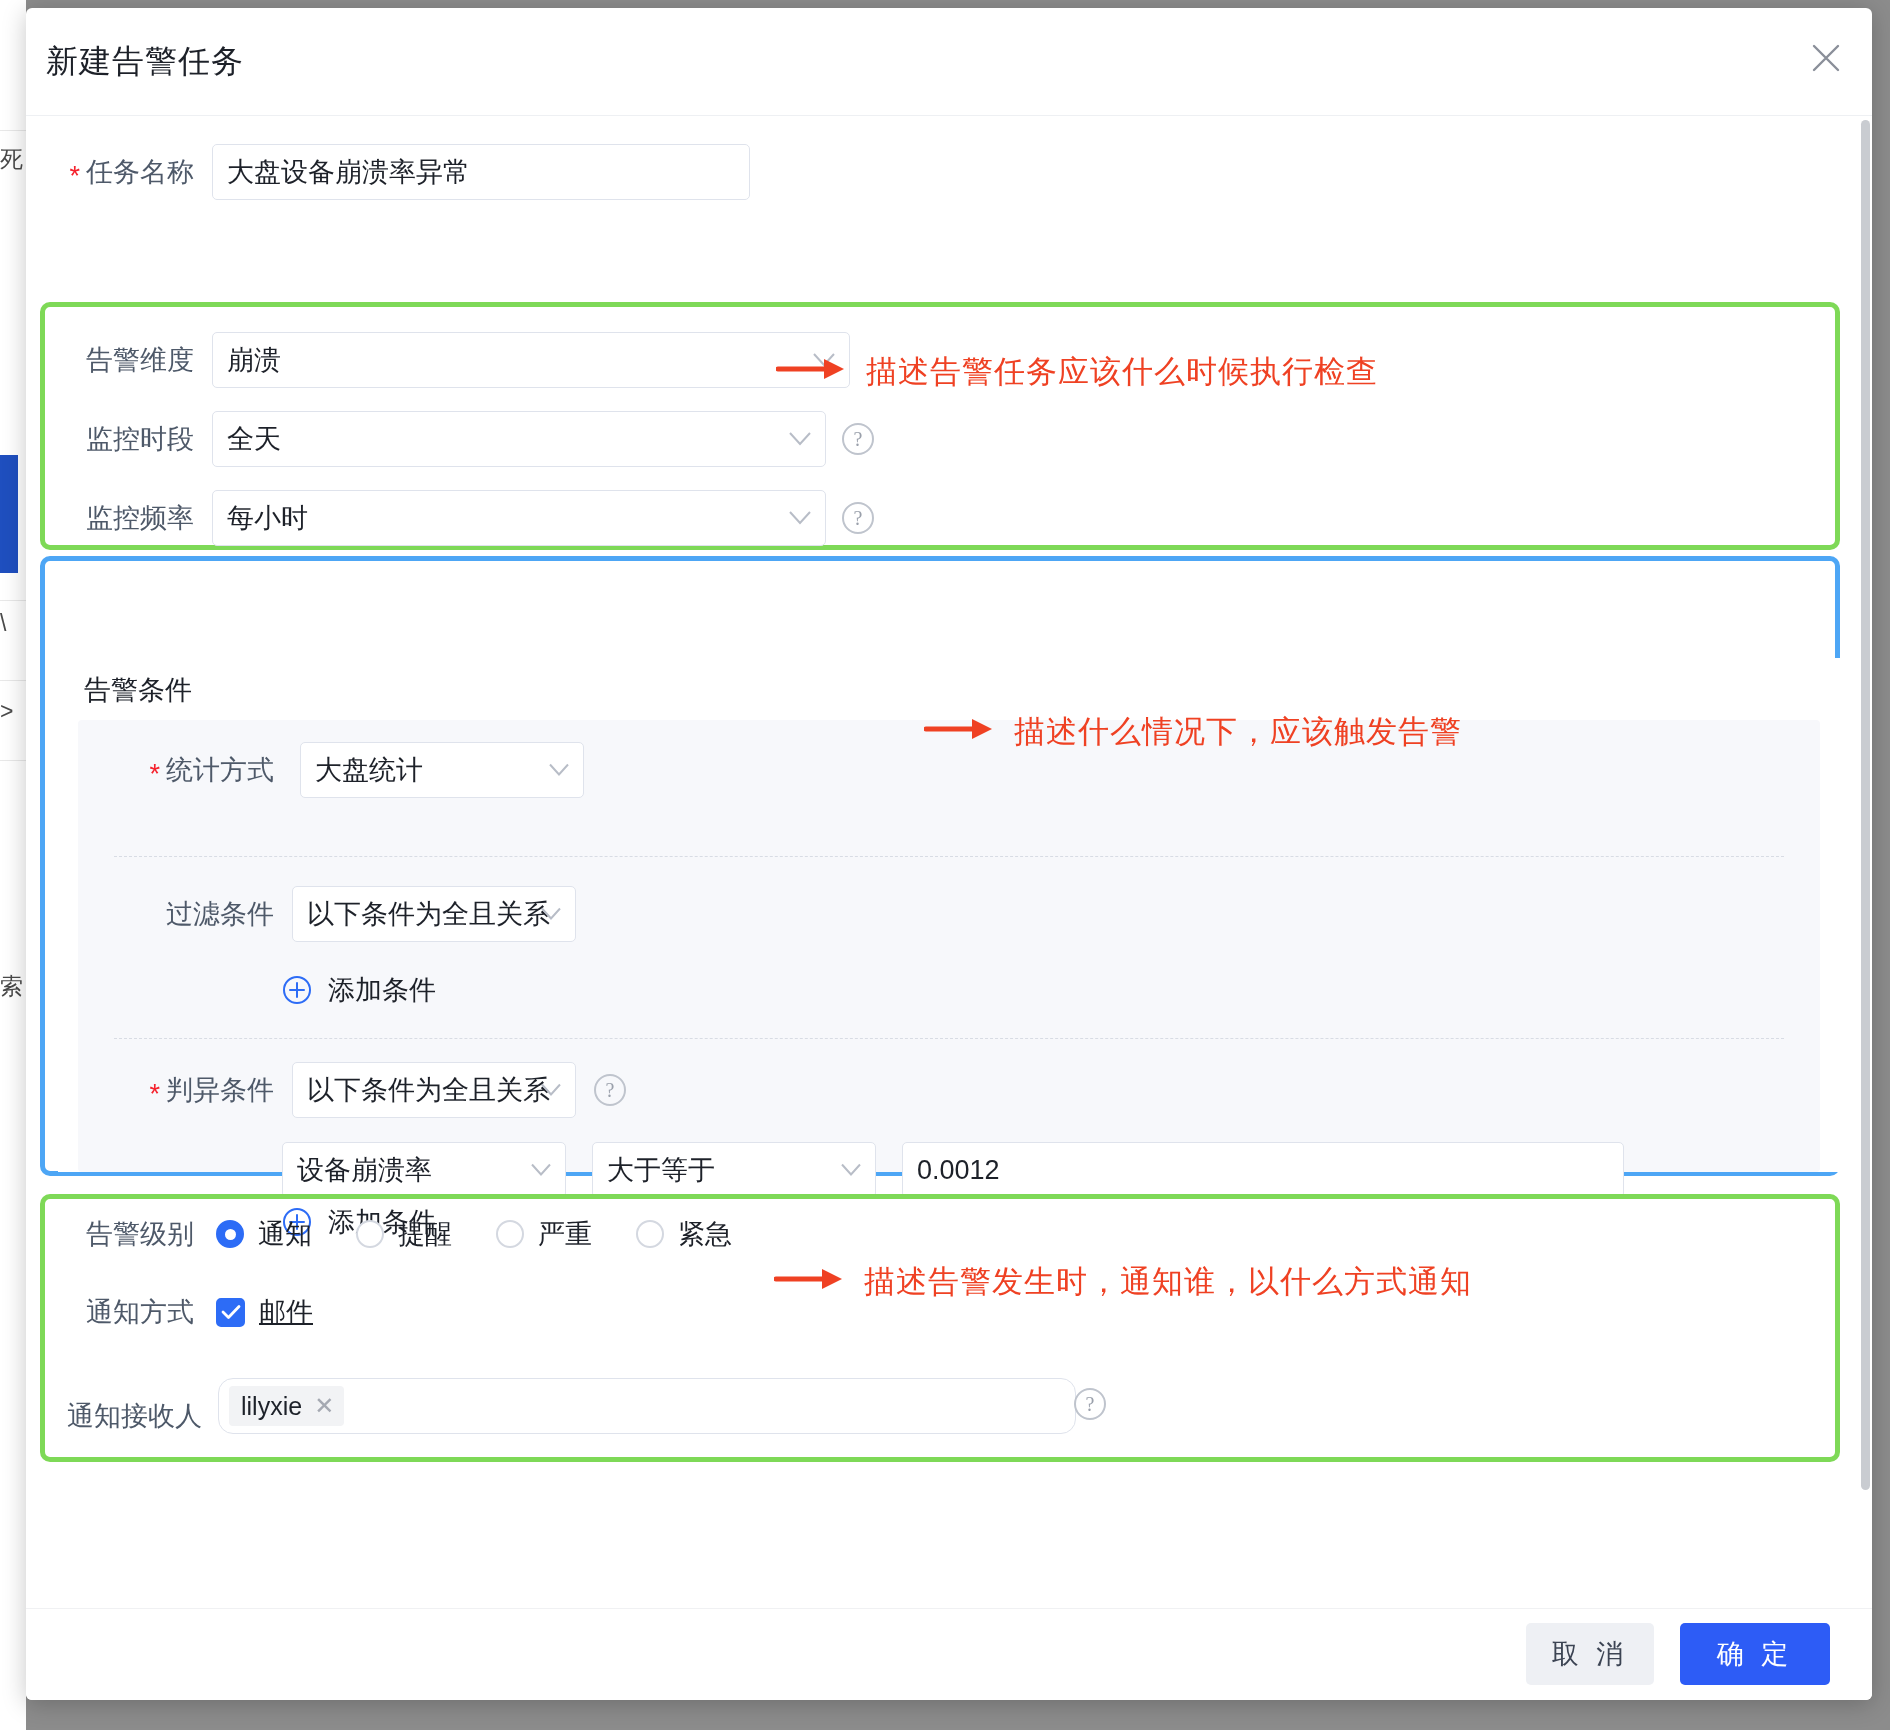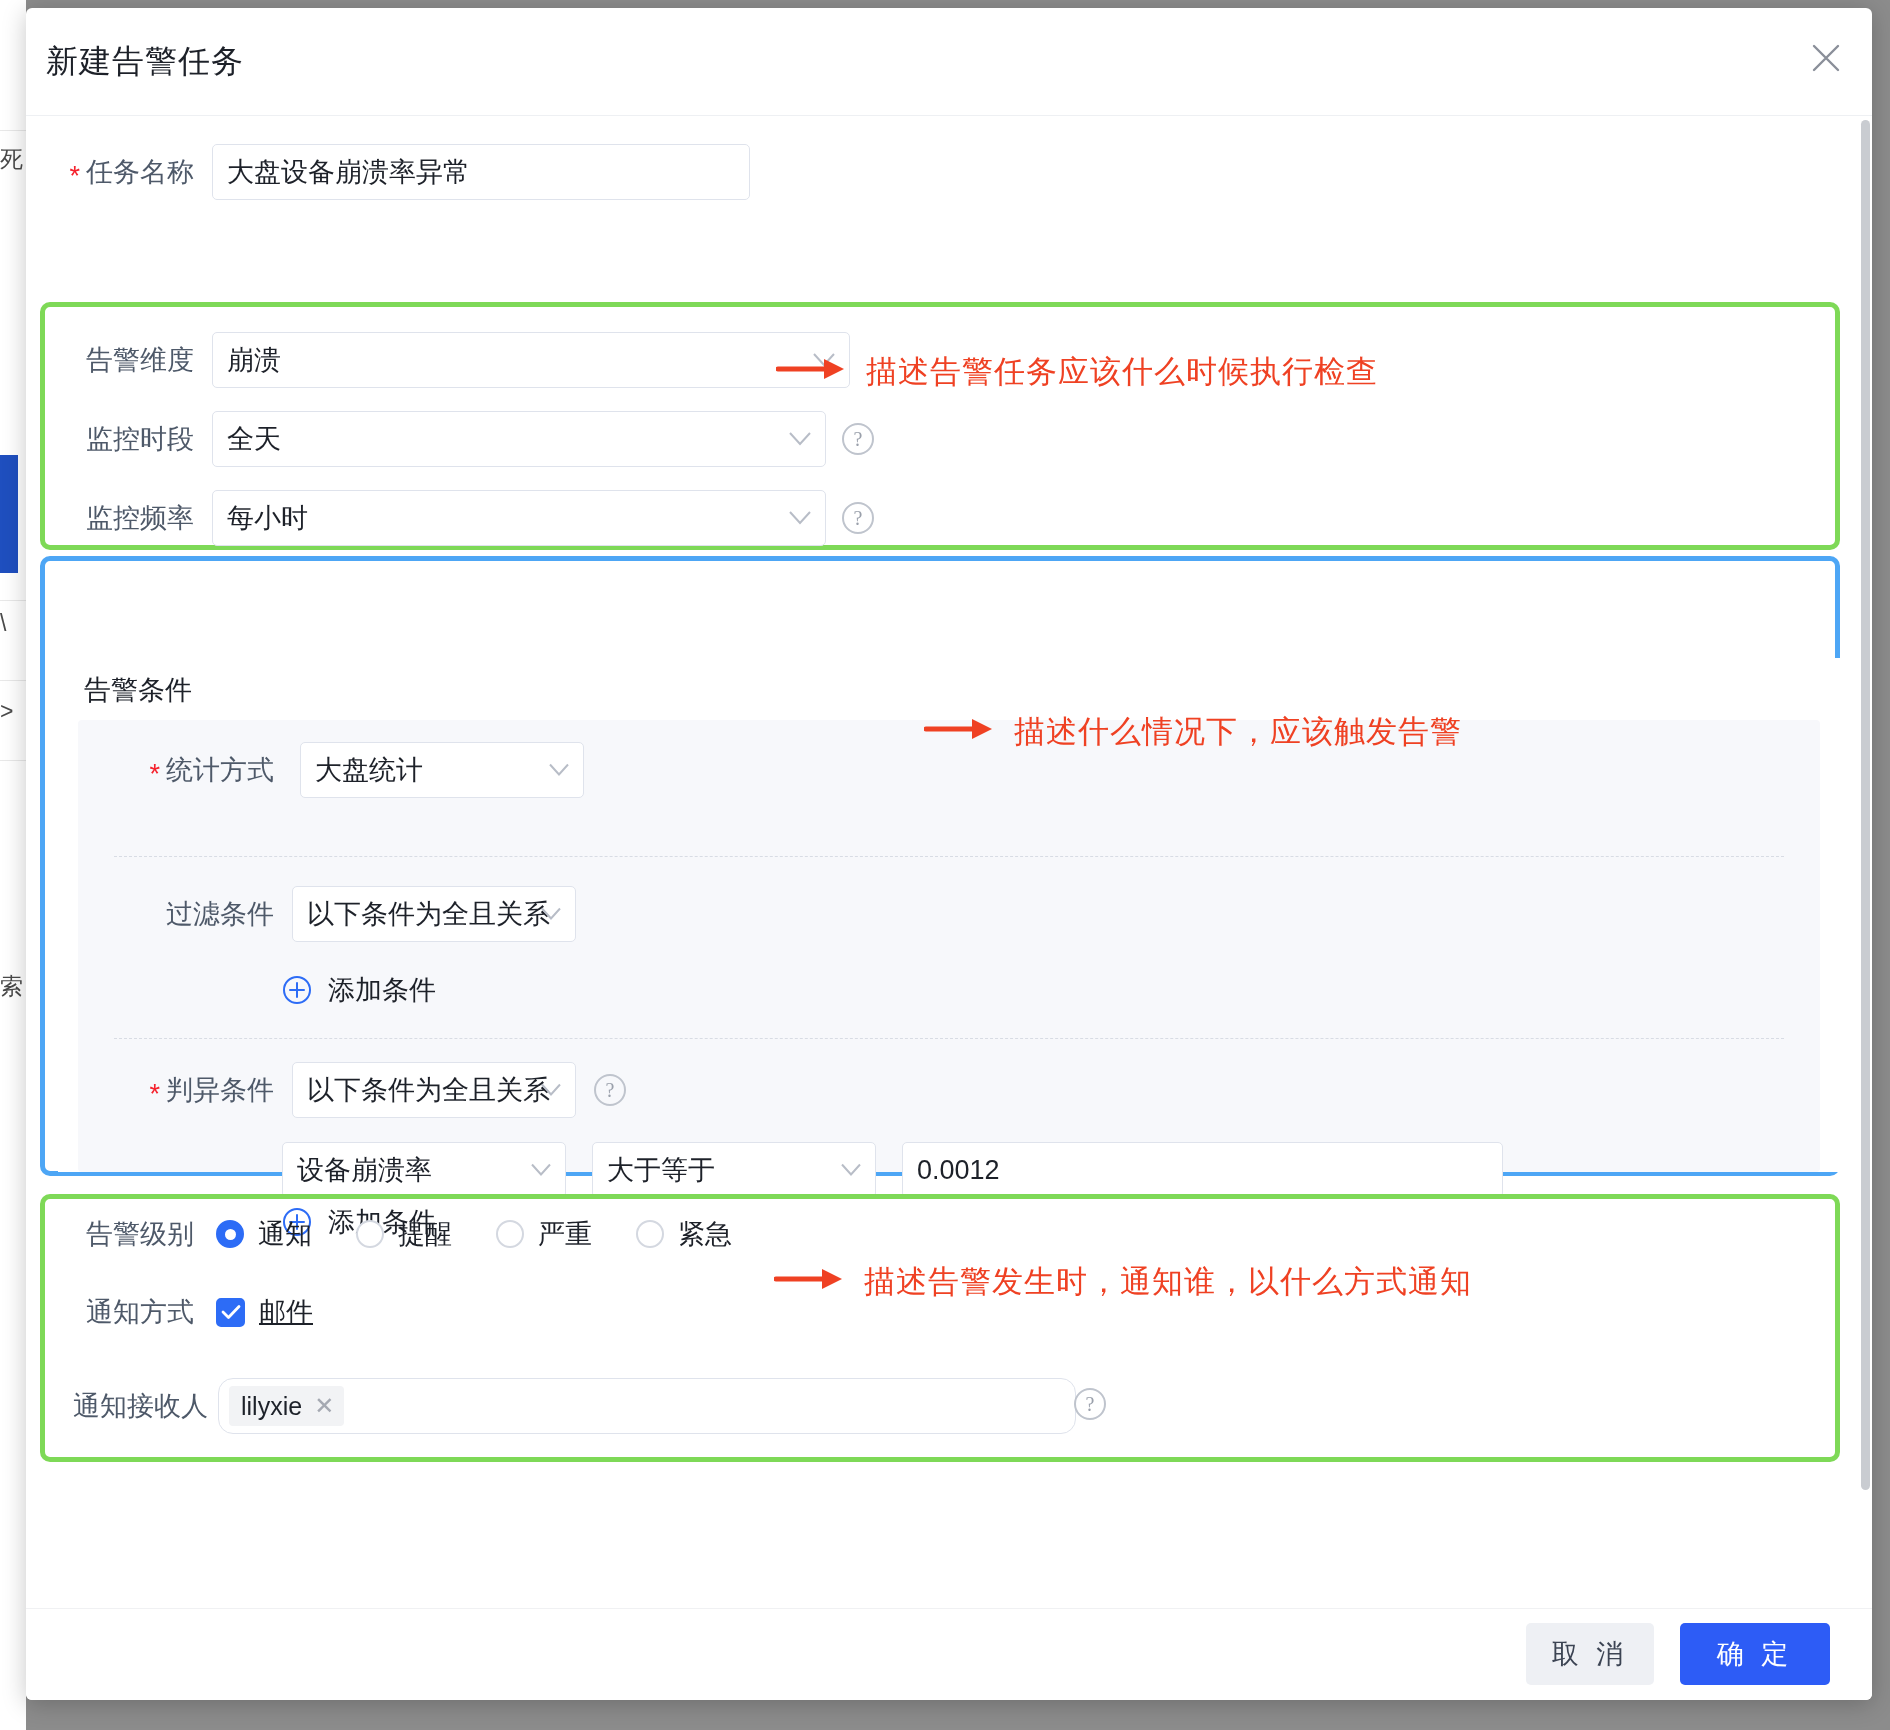--- a/index.html
+++ b/index.html
@@ -432,21 +432,21 @@
             </span>
           </div>
           <div class="field" style="width:284px; margin-left:26px;">
             <span>大于等于</span>
             <span class="caret">
               <svg width="20" height="13" viewBox="0 0 20 13">
                   <path d="M1 1 L10 11 L19 1" stroke="#b8bdc7" stroke-width="2" fill="none"></path>
                 </svg>
             </span>
           </div>
-          <div class="field input" style="width:601px; margin-left:26px;">
+          <div class="field input" style="width:722px; margin-left:26px;">
             <span>0.0012</span>
           </div>
         </div>
 
       </div>
     </div>
 
     <div class="add-cond" style="position:absolute; left:256px; top:1088px;">
       <span class="plus">
         <svg width="30" height="30" viewBox="0 0 30 30">
@@ -496,21 +496,21 @@
       <label class="cb-item" style="margin-left:22px;">
         <span class="cb-box">
           <svg width="20" height="16" viewBox="0 0 20 16">
               <path d="M2 8 L7.5 13.5 L18 2.5" stroke="#ffffff" stroke-width="2.8" fill="none" stroke-linecap="round" stroke-linejoin="round"></path>
             </svg>
         </span>
         <span class="cb-label">邮件</span>
       </label>
     </div>
 
-    <div class="row" style="left:12px; top:1262px; height:56px; align-items:center;">
+    <div class="row" style="left:6px; top:1262px; height:56px; align-items:flex-end;">
       <div class="label" style="width:152px; margin-left:18px;">通知接收人</div>
     </div>
     <div id="recipients-field">
       <span class="tag">
         <span>lilyxie</span>
         <span class="x">✕</span>
       </span>
     </div>
     <div class="help" style="position:absolute; left:1048px; top:1272px;">?</div>
 

